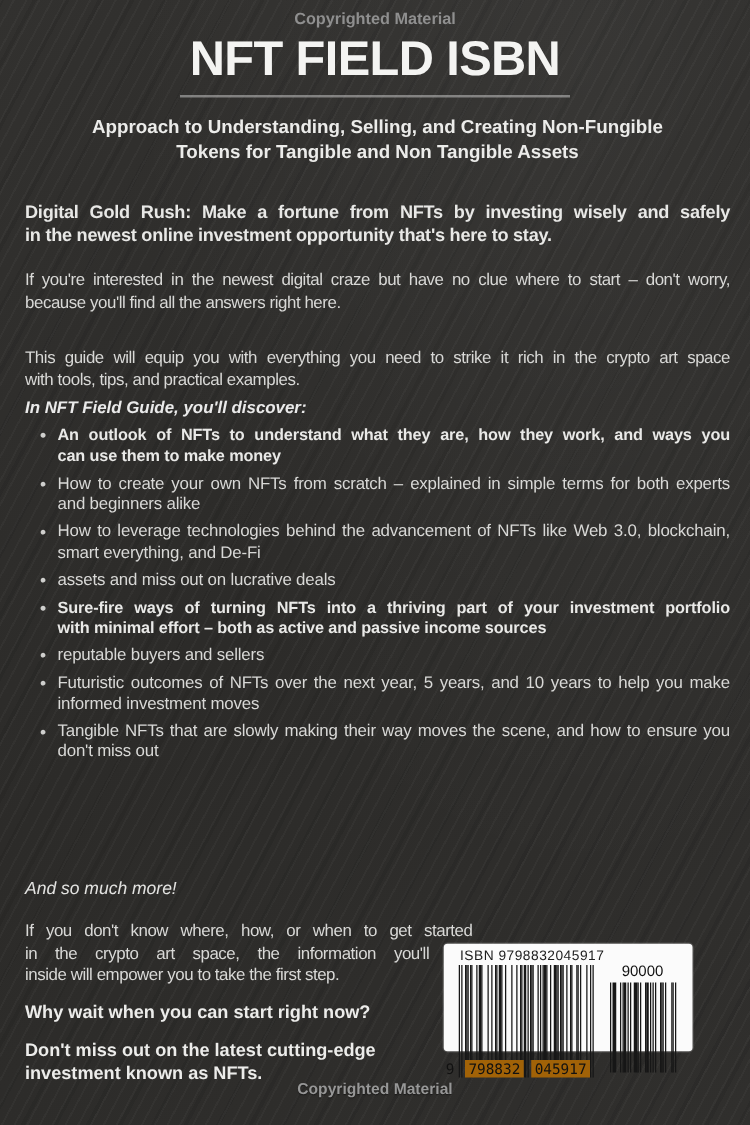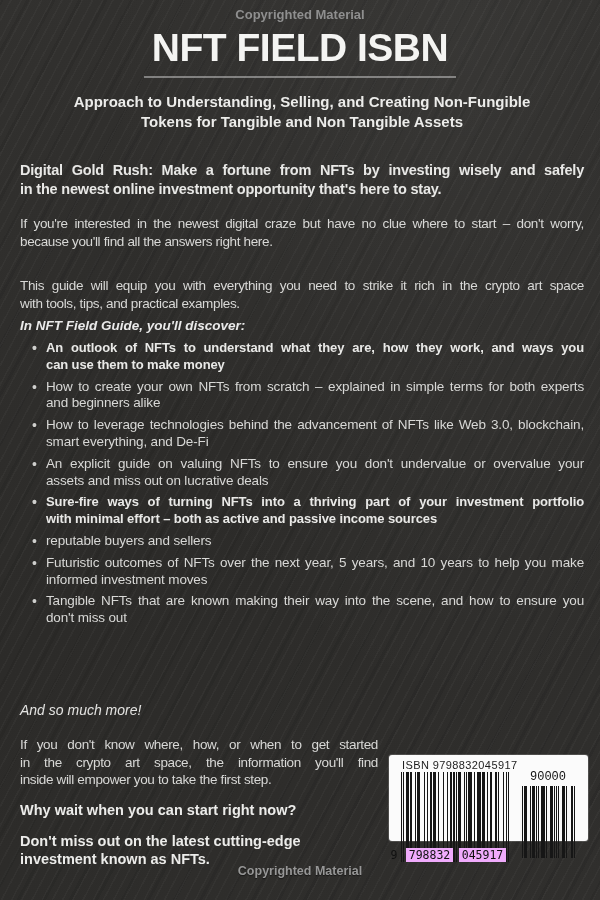--- a/index.html
+++ b/index.html
@@ -38,33 +38,33 @@
   .bullet-list li{position:relative;margin:0 0 5px 0;font-size:13.5px;line-height:16.8px;
                   letter-spacing:-0.15px;color:#d8d8d6;}
   .bullet-list li::before{content:"\2022";position:absolute;left:-14px;top:0;font-size:14px;color:#cfcfcd;}
   .bullet-list li.bold{font-weight:700;font-size:13px;color:#e9e9e7;letter-spacing:-0.1px;}
 
   .more{top:702px;font-size:14px;font-style:italic;color:#e3e3e1;}
   .outro-p{top:736px;width:358px;right:auto;}
   .cta1{top:802px;font-size:14.5px;font-weight:700;color:#ececea;}
   .cta2{top:833px;width:358px;right:auto;font-size:14.5px;font-weight:700;line-height:17.5px;color:#ececea;}
 
-  .barcode-box{position:absolute;left:389px;top:755px;width:199px;height:86px;background:#fbfbfb;
+  .barcode-box{position:absolute;left:355px;top:755px;width:199px;height:86px;background:#fbfbfb;
                border-radius:3px;box-shadow:0 0 0 1px rgba(255,255,255,0.15);}
   .isbn-label{position:absolute;left:13px;top:4px;font-size:11px;letter-spacing:0.4px;color:#1c1c1c;}
   .bars-main{position:absolute;left:12px;top:17px;width:108px;height:90px;display:flex;align-items:flex-start;}
   .bars-addon{position:absolute;left:132px;top:31px;width:54px;height:72px;display:flex;align-items:flex-start;}
   .bar{flex:1 1 0;background:#161616;}
   .digits{position:absolute;font-family:"DejaVu Sans Mono","Liberation Mono",monospace;
-          font-size:11.5px;color:#111;background:#f0abfc;text-align:center;line-height:14px;}
+          font-size:11.5px;color:#111;background:#a16207;text-align:center;line-height:14px;}
   .digit-lead{left:0px;top:93px;width:10px;background:transparent;}
   .digit-g1{left:17px;top:93px;width:47px;}
   .digit-g2{left:70px;top:93px;width:47px;}
   .addon-label{position:absolute;left:132px;top:15px;width:54px;text-align:center;
-               font-family:Liberation Mono, monospace;font-size:12px;color:#111;}
+               font-family:Liberation Sans, sans-serif;font-size:12px;color:#111;}
 </style>
 </head>
 <body>
 
 <div class="cover">
 
   <div class="abs copyright top">Copyrighted Material</div>
 
   <div class="abs title-wrap">
     <span class="title">NFT FIELD ISBN</span>
@@ -99,36 +99,35 @@
       </li>
     <li class="just">
         <div class="ln">How to create your own NFTs from scratch – explained in simple terms for both experts</div>
         <div class="ln">and beginners alike</div>
       </li>
     <li class="just">
         <div class="ln">How to leverage technologies behind the advancement of NFTs like Web 3.0, blockchain,</div>
         <div class="ln">smart everything, and De-Fi</div>
       </li>
     <li class="just">
-        <div class="ln">An explicit guide on valuing NFTs to ensure you don't undervalue or overvalue your</div>
         <div class="ln">assets and miss out on lucrative deals</div>
       </li>
     <li class="bold just">
         <div class="ln">Sure-fire ways of turning NFTs into a thriving part of your investment portfolio</div>
         <div class="ln">with minimal effort – both as active and passive income sources</div>
       </li>
     <li class="just">
         <div class="ln">reputable buyers and sellers</div>
       </li>
     <li class="just">
         <div class="ln">Futuristic outcomes of NFTs over the next year, 5 years, and 10 years to help you make</div>
         <div class="ln">informed investment moves</div>
       </li>
     <li class="just">
-        <div class="ln">Tangible NFTs that are known making their way into the scene, and how to ensure you</div>
+        <div class="ln">Tangible NFTs that are slowly making their way moves the scene, and how to ensure you</div>
         <div class="ln">don't miss out</div>
       </li>
   </ul>
 
   <div class="abs more">And so much more!</div>
 
   <div class="abs para outro-p just">
       <div class="ln">If you don't know where, how, or when to get started</div>
       <div class="ln">in the crypto art space, the information you'll find</div>
       <div class="ln">inside will empower you to take the first step.</div>

